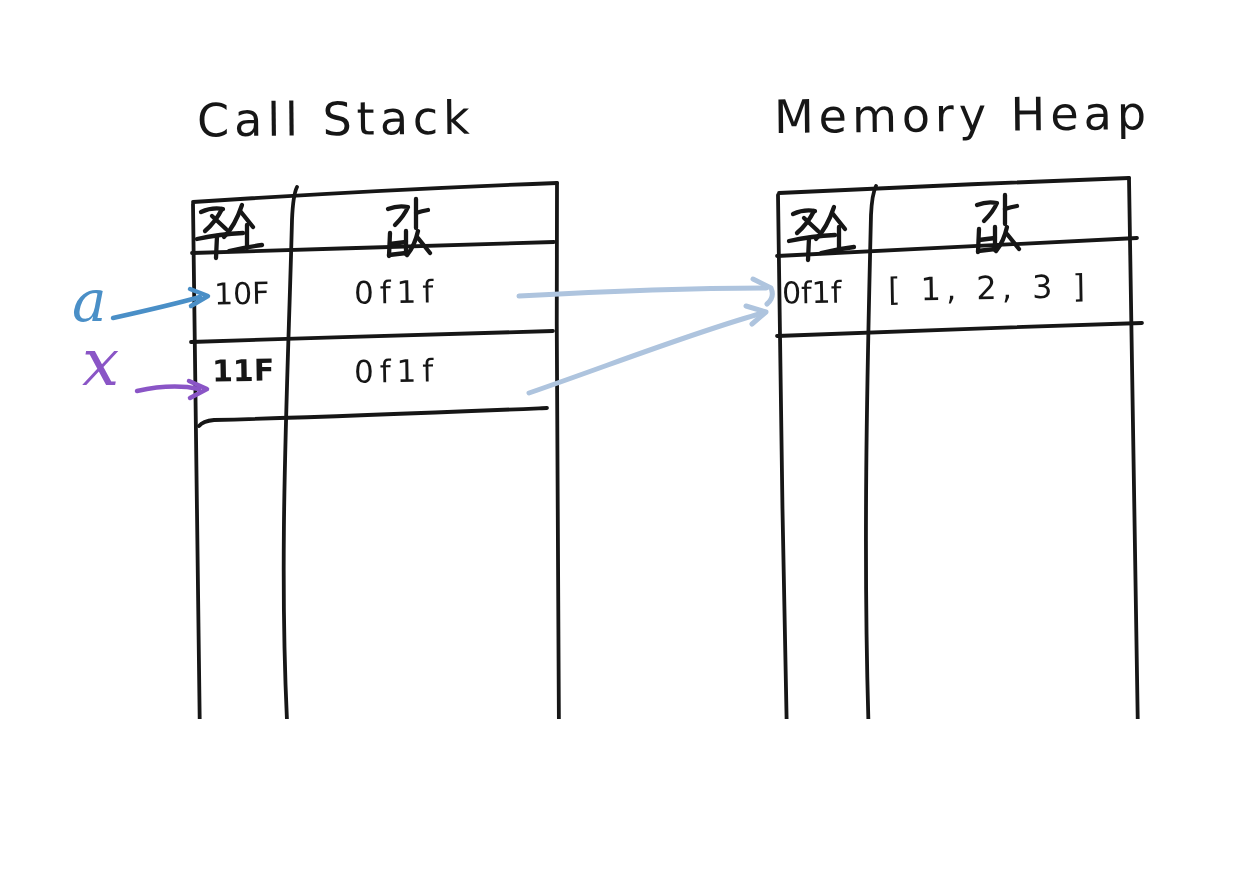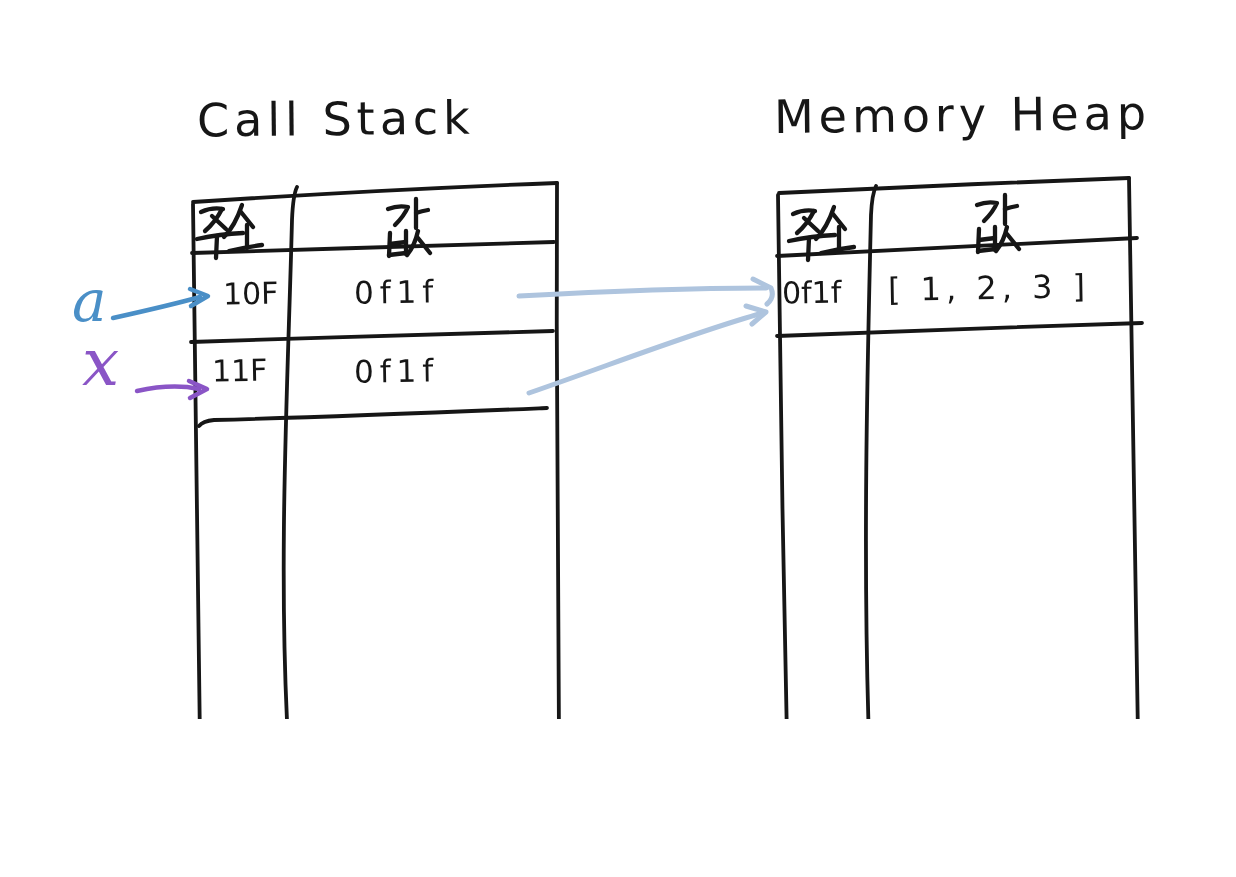--- a/index.html
+++ b/index.html
@@ -95,23 +95,23 @@
   </svg>
 
   <div class="txt title" style="left:197px;top:96px;">Call Stack</div>
   <div class="txt title" style="left:774px;top:92px;">Memory Heap</div>
 
   <span class="sr">주소</span>
   <span class="sr">값</span>
   <span class="sr">주소</span>
   <span class="sr">값</span>
 
-  <div class="txt cell" style="left:223px;top:279px;text-align:center;">10F</div>
+  <div class="txt cell" style="left:214px;top:279px;text-align:center;">10F</div>
   <div class="txt val" style="left:354px;top:277px;">0f1f</div>
-  <div class="txt cell" style="left:212px;top:356px;">11F</div>
+  <div class="txt cell" style="left:212px;top:356px;font-weight:bold;">11F</div>
   <div class="txt val" style="left:354px;top:356px;">0f1f</div>
 
   <div class="txt cell" style="left:782px;top:278px;">0f1f</div>
   <div class="txt heapval" style="left:888px;top:272px;">[ 1, 2, 3 ]</div>
 
   <div class="txt script ptr-a" style="left:72px;top:272px;">a</div>
   <div class="txt script ptr-x" style="left:82px;top:330px;">x</div>
 
 </div>
 

